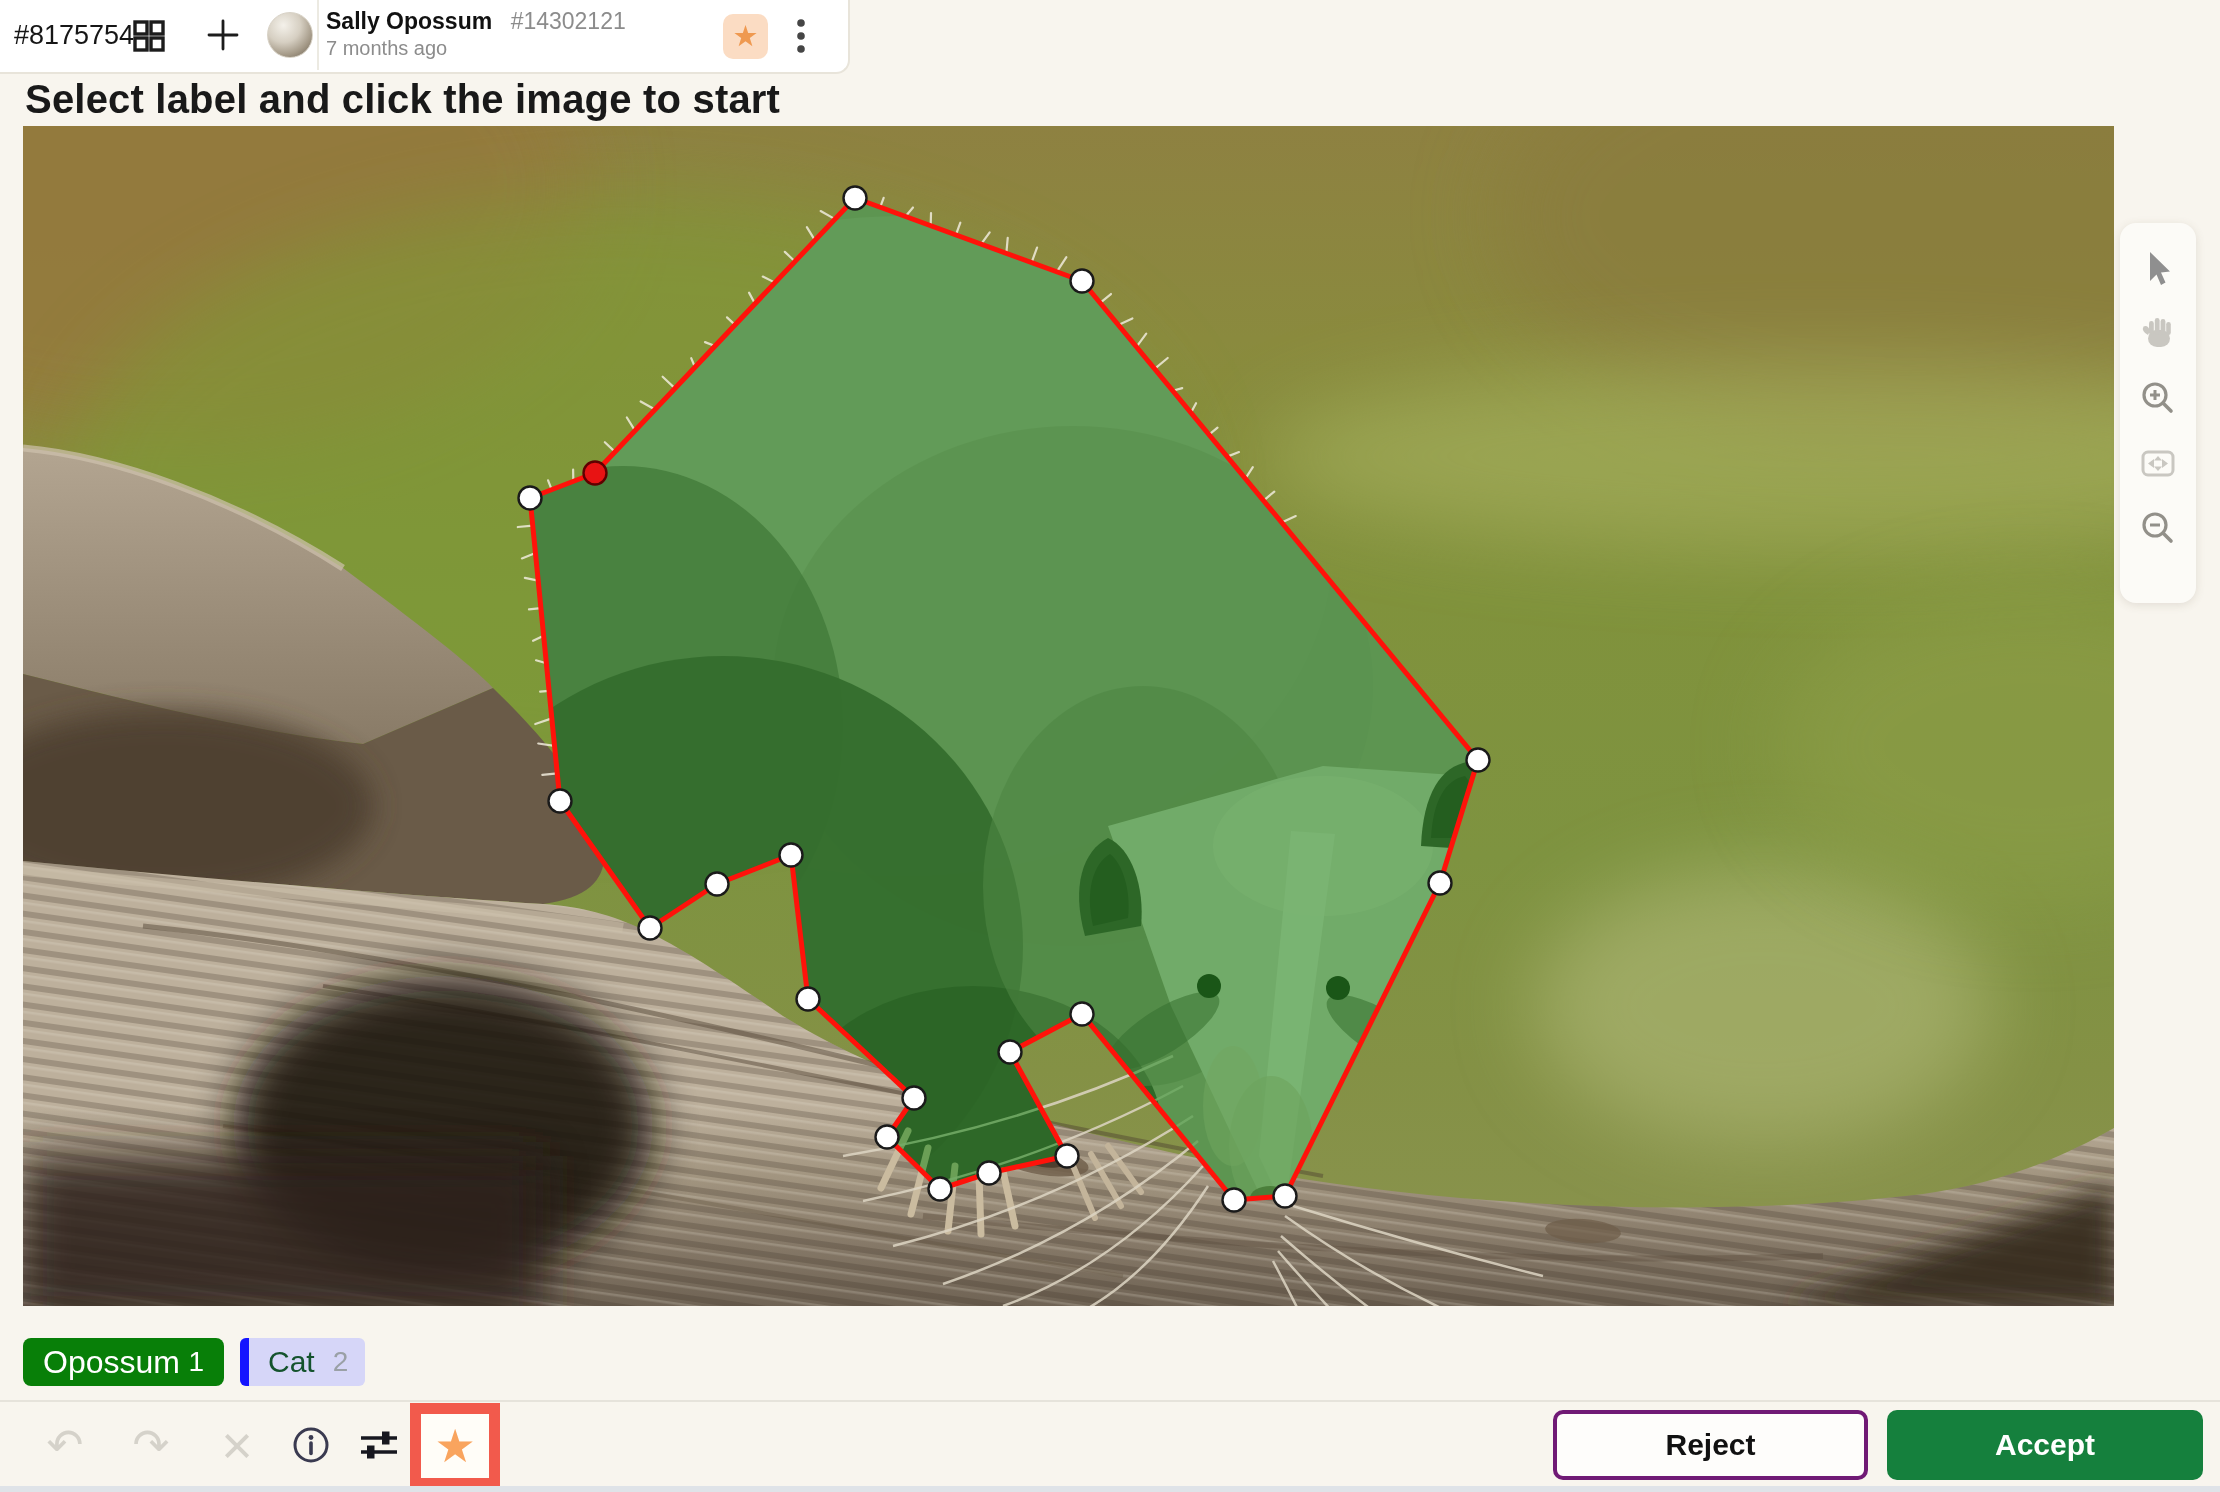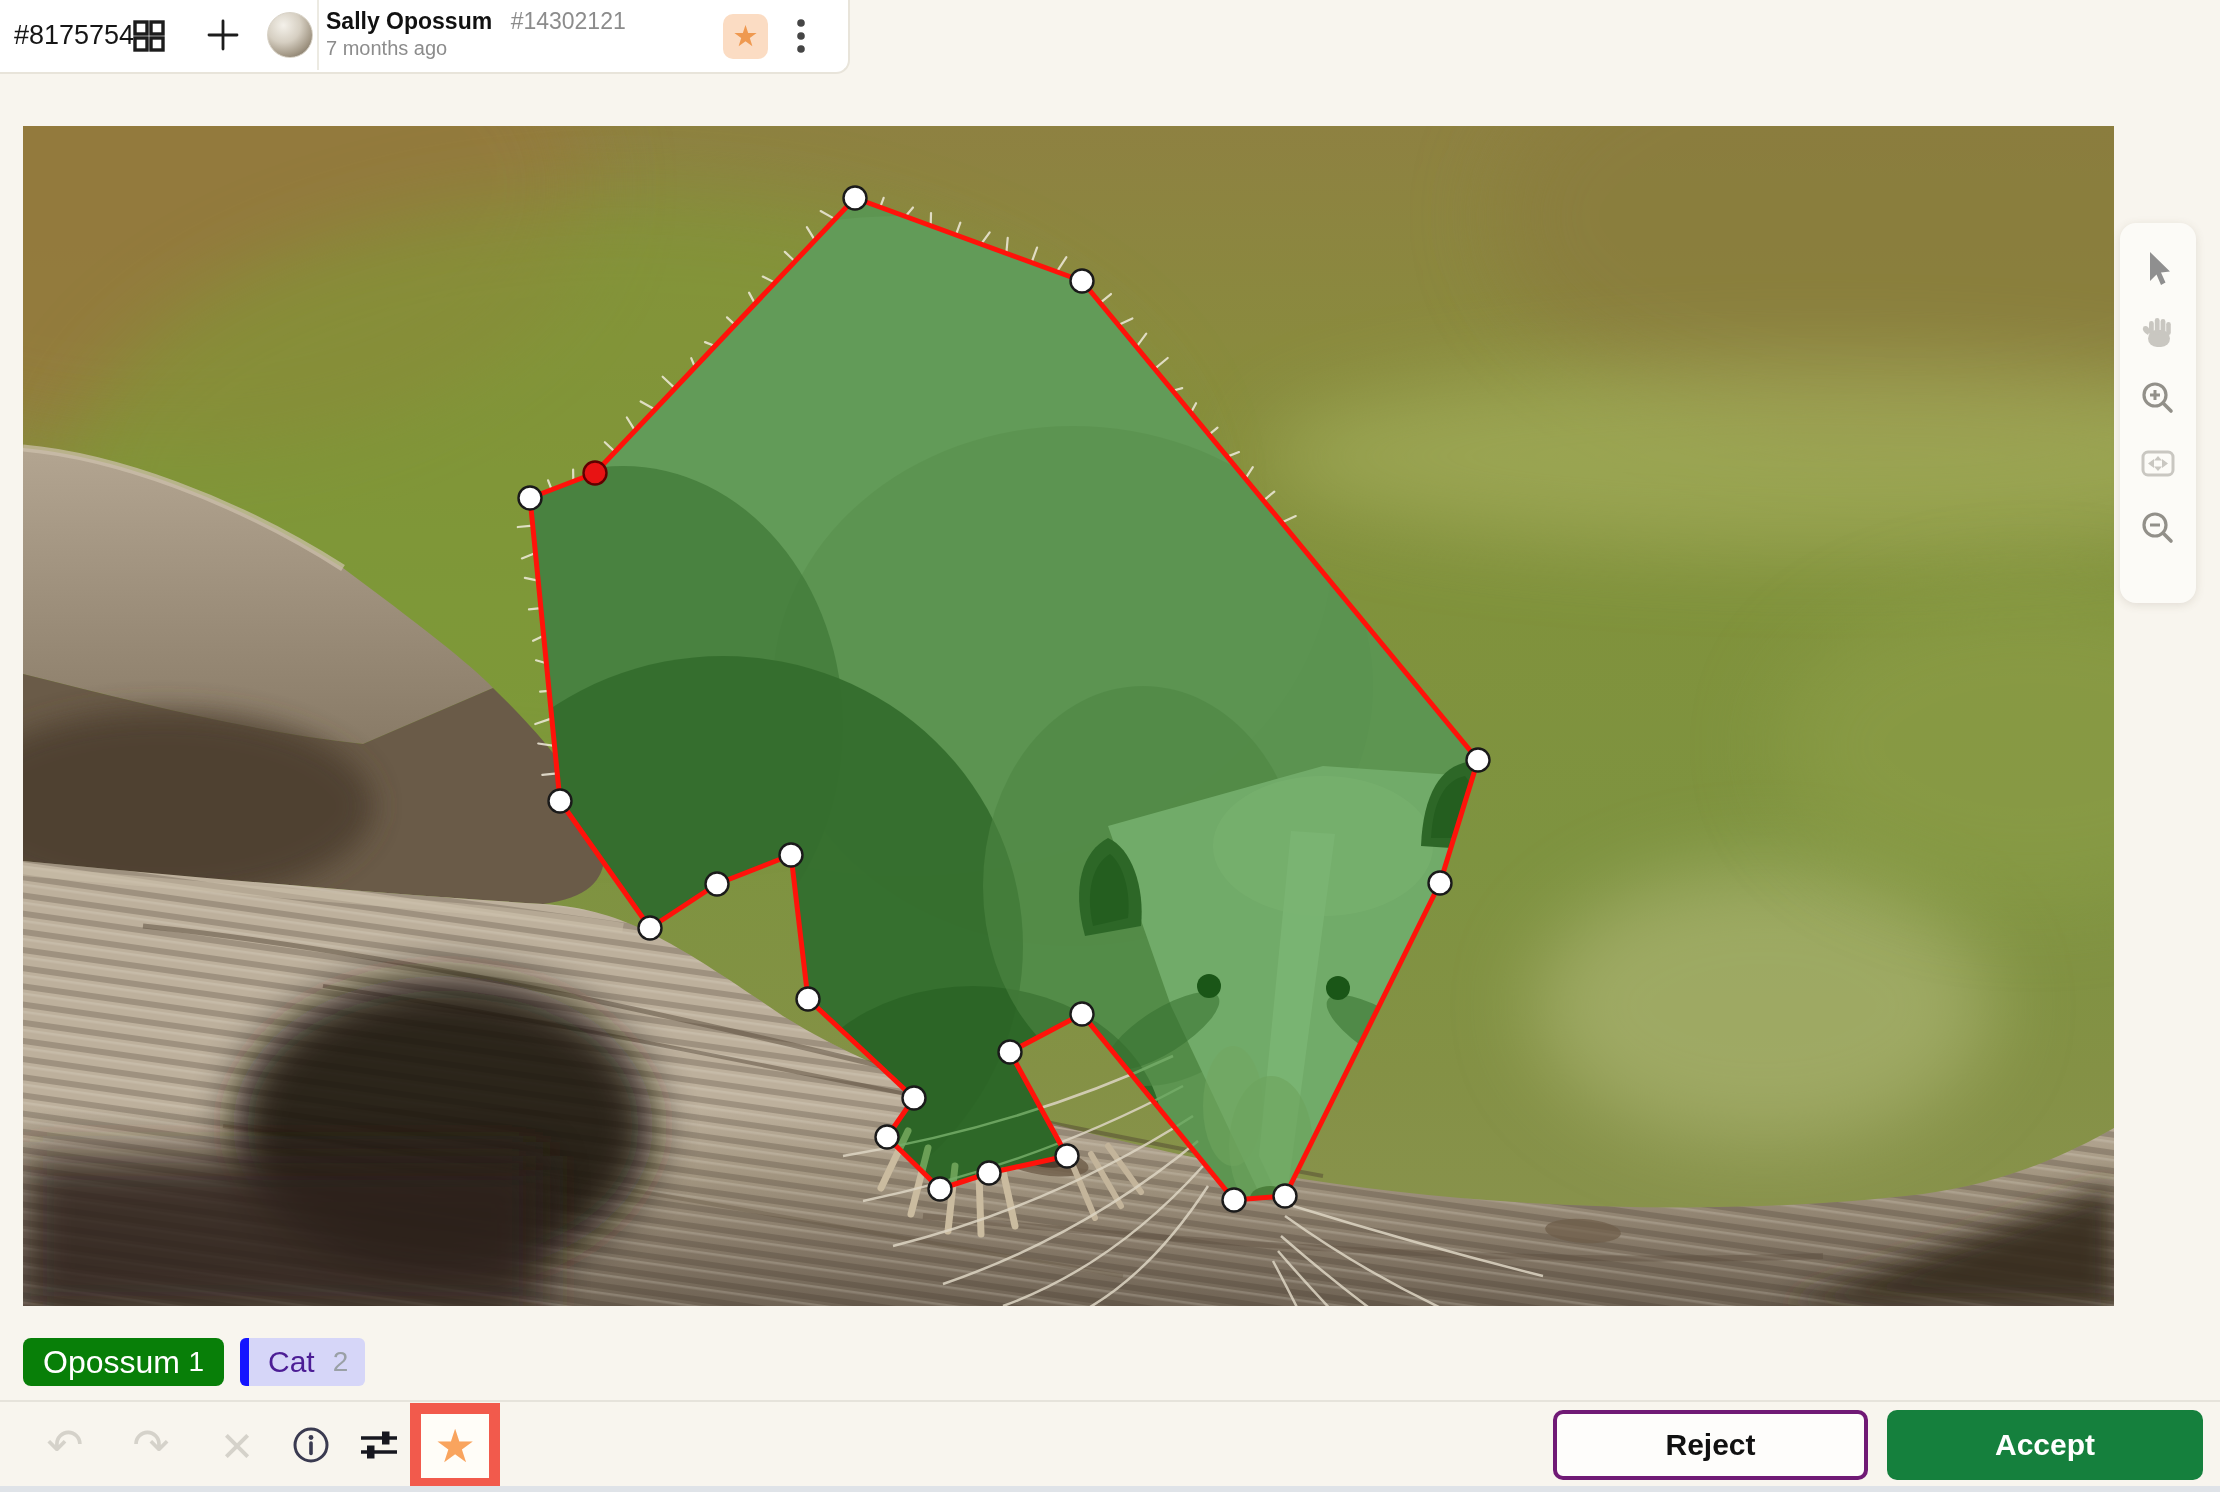--- a/index.html
+++ b/index.html
@@ -66,20 +66,21 @@
        display:flex;align-items:center;justify-content:center;cursor:pointer;box-sizing:border-box;}
   .btn-reject{left:1553px;width:315px;background:#fefdfb;border:4px solid #701a75;color:#111;}
   .btn-accept{left:1887px;width:316px;color:#fff;border:none;}
   .bottom-strip{position:absolute;left:0;top:1486px;width:2220px;height:6px;background:#dfe3e8;}
 </style>
 </head>
 <body>
 
 <div class="page">
 
+  <h1 class="instruction">Select label and click the image to start</h1>
 
   <header class="topbar">
     <span class="task-id">#8175754</span>
 
     <svg class="tb-icon grid-ic" viewBox="0 0 34 34">
       <g fill="none" stroke="#1c1c1c" stroke-width="3.4">
         <rect x="3" y="3" width="12" height="12"></rect>
           <rect x="19" y="3" width="12" height="12"></rect>
         <rect x="3" y="19" width="12" height="12"></rect>
           <rect x="19" y="19" width="12" height="12"></rect>
@@ -354,21 +355,21 @@
       </svg>
     </div>
   </aside>
 
   <div class="chip chip-1" id="chip1" style="background: rgb(8, 127, 8);">
     <span class="lbl">Opossum</span>
     <span class="hk">1</span>
   </div>
   <div class="chip chip-2" id="chip2" style="background: rgb(214, 214, 248);">
     <span class="stripe" id="chip2stripe" style="background: rgb(20, 20, 255);"></span>
-    <span class="lbl" style="color: #4c1d95;">Cat</span>
+    <span class="lbl" style="color: #14532d;">Cat</span>
     <span class="hk">2</span>
   </div>
 
   <div class="bottom-bar">
     <div class="bb-icon" style="left:42px;width:46px;">
         <span class="glyph">↶</span>
       </div>
     <div class="bb-icon" style="left:128px;width:46px;">
         <span class="glyph">↷</span>
       </div>

